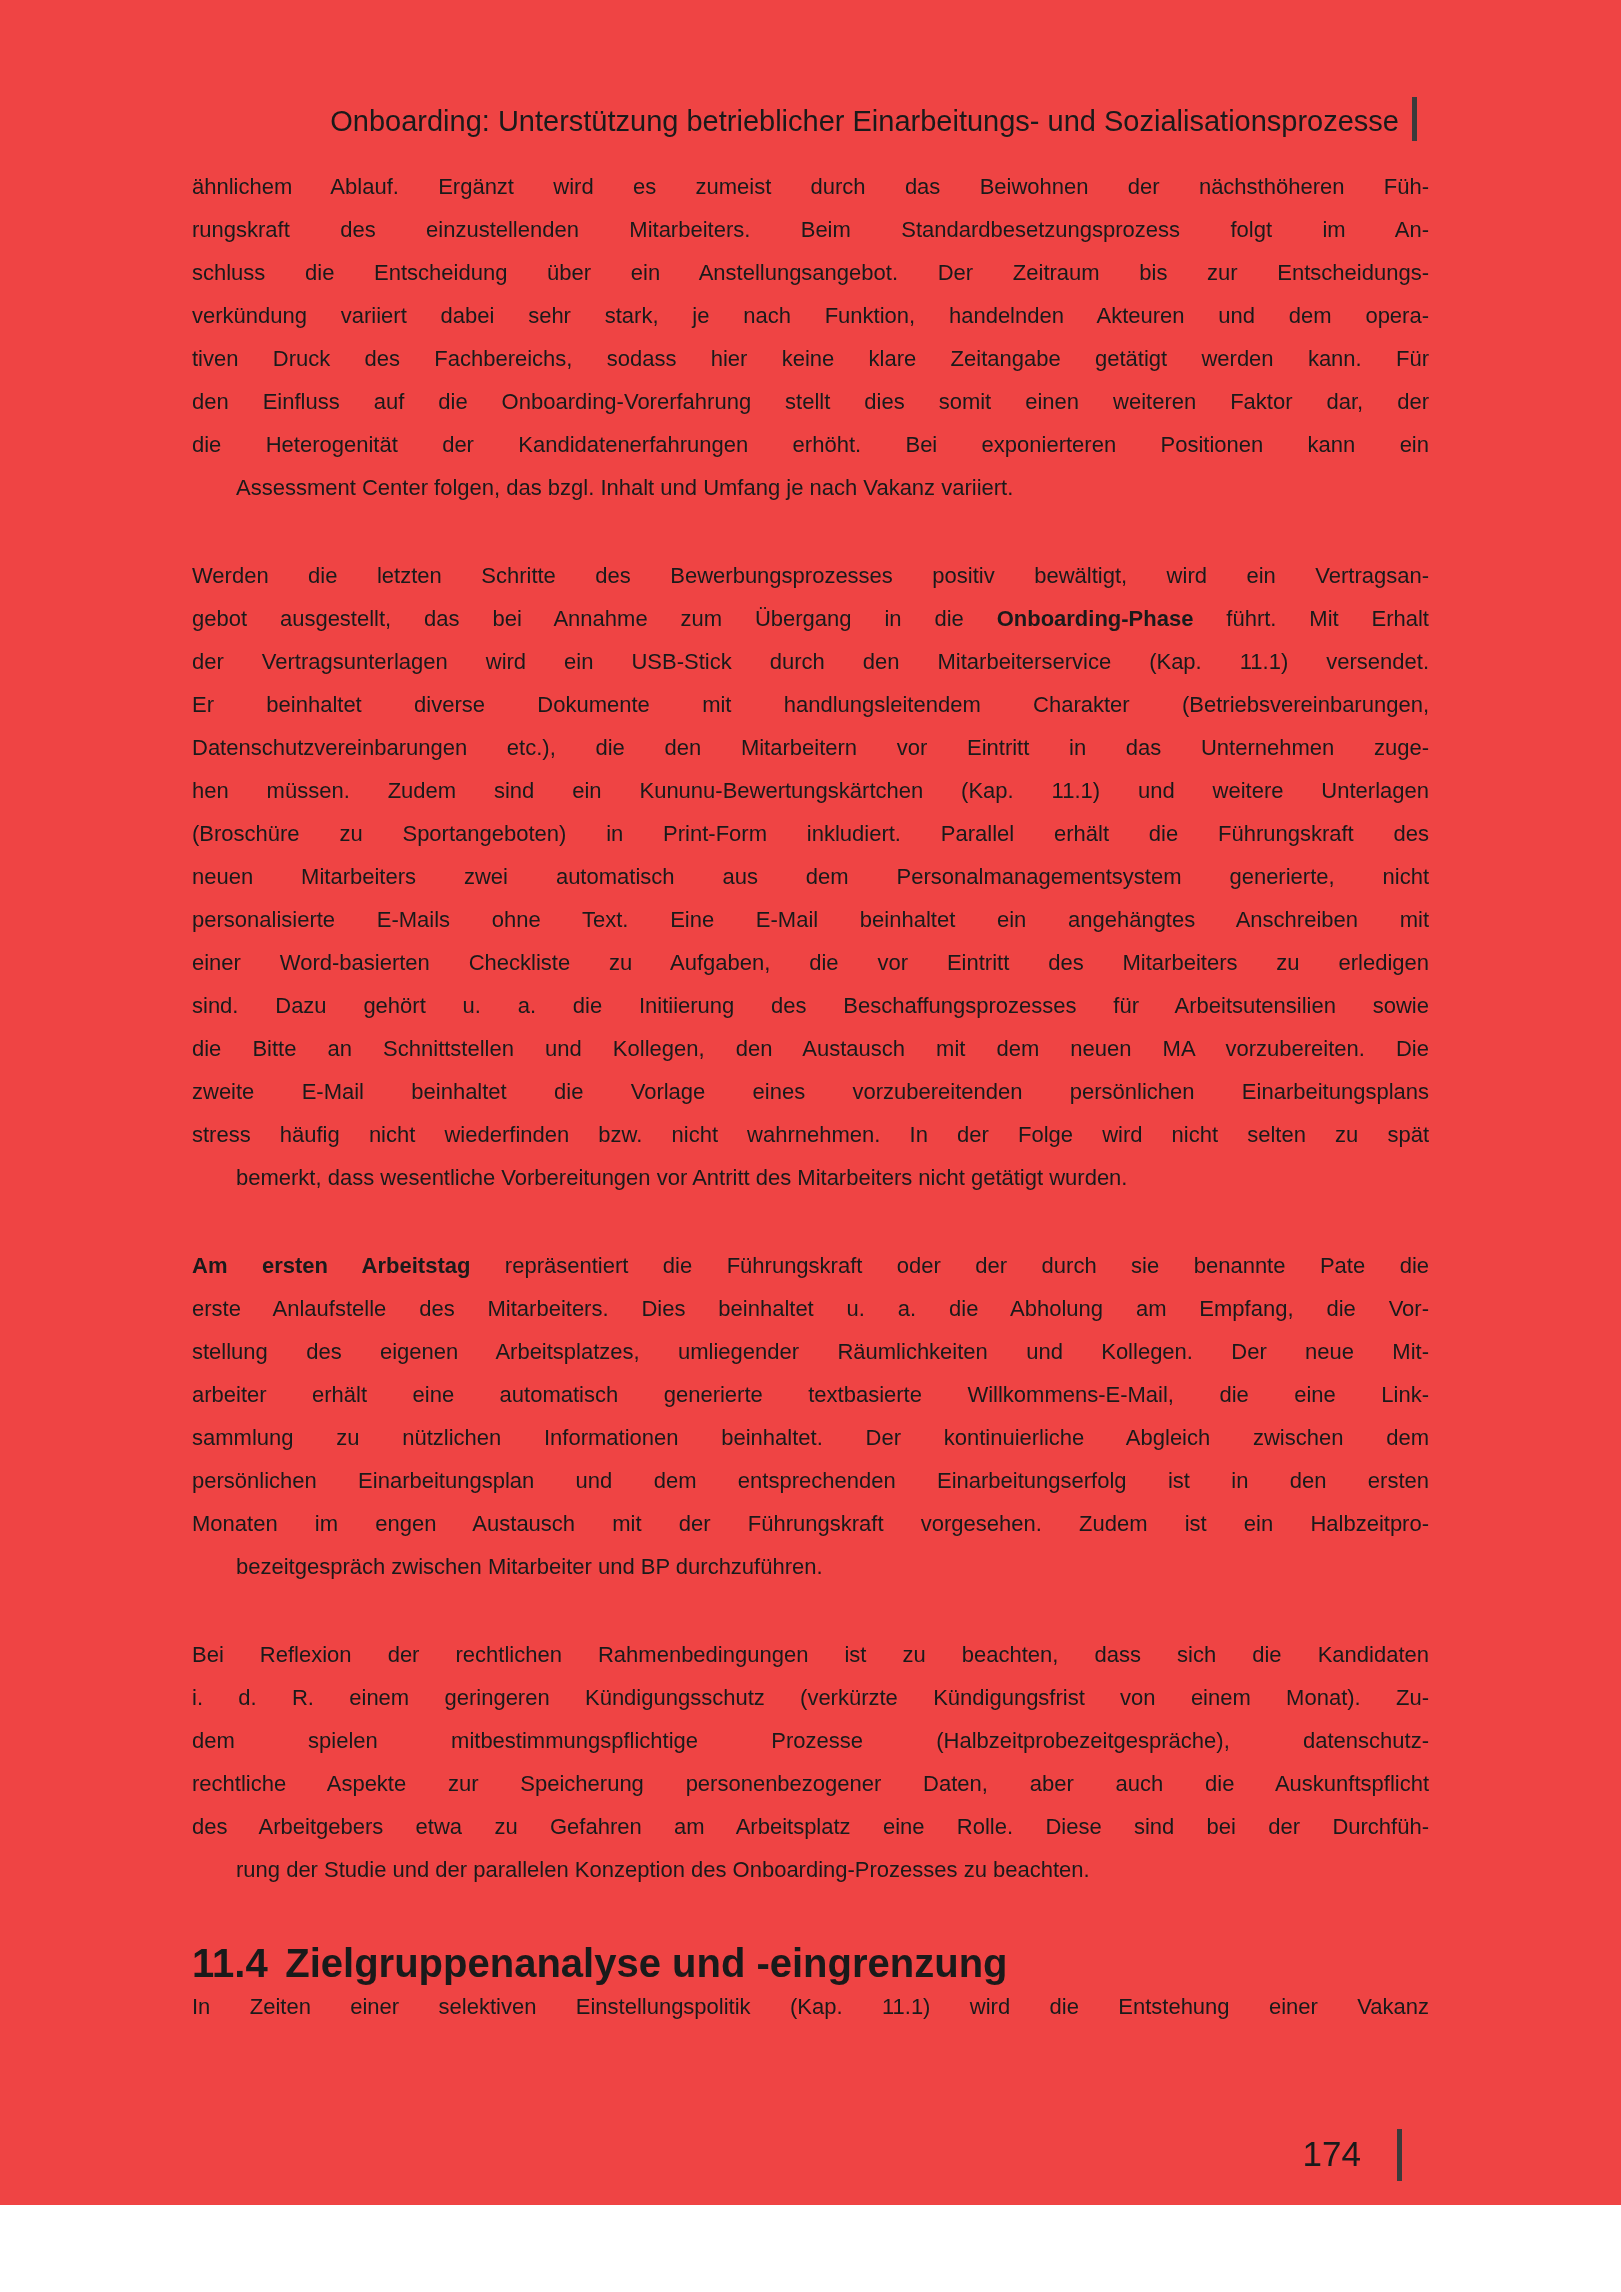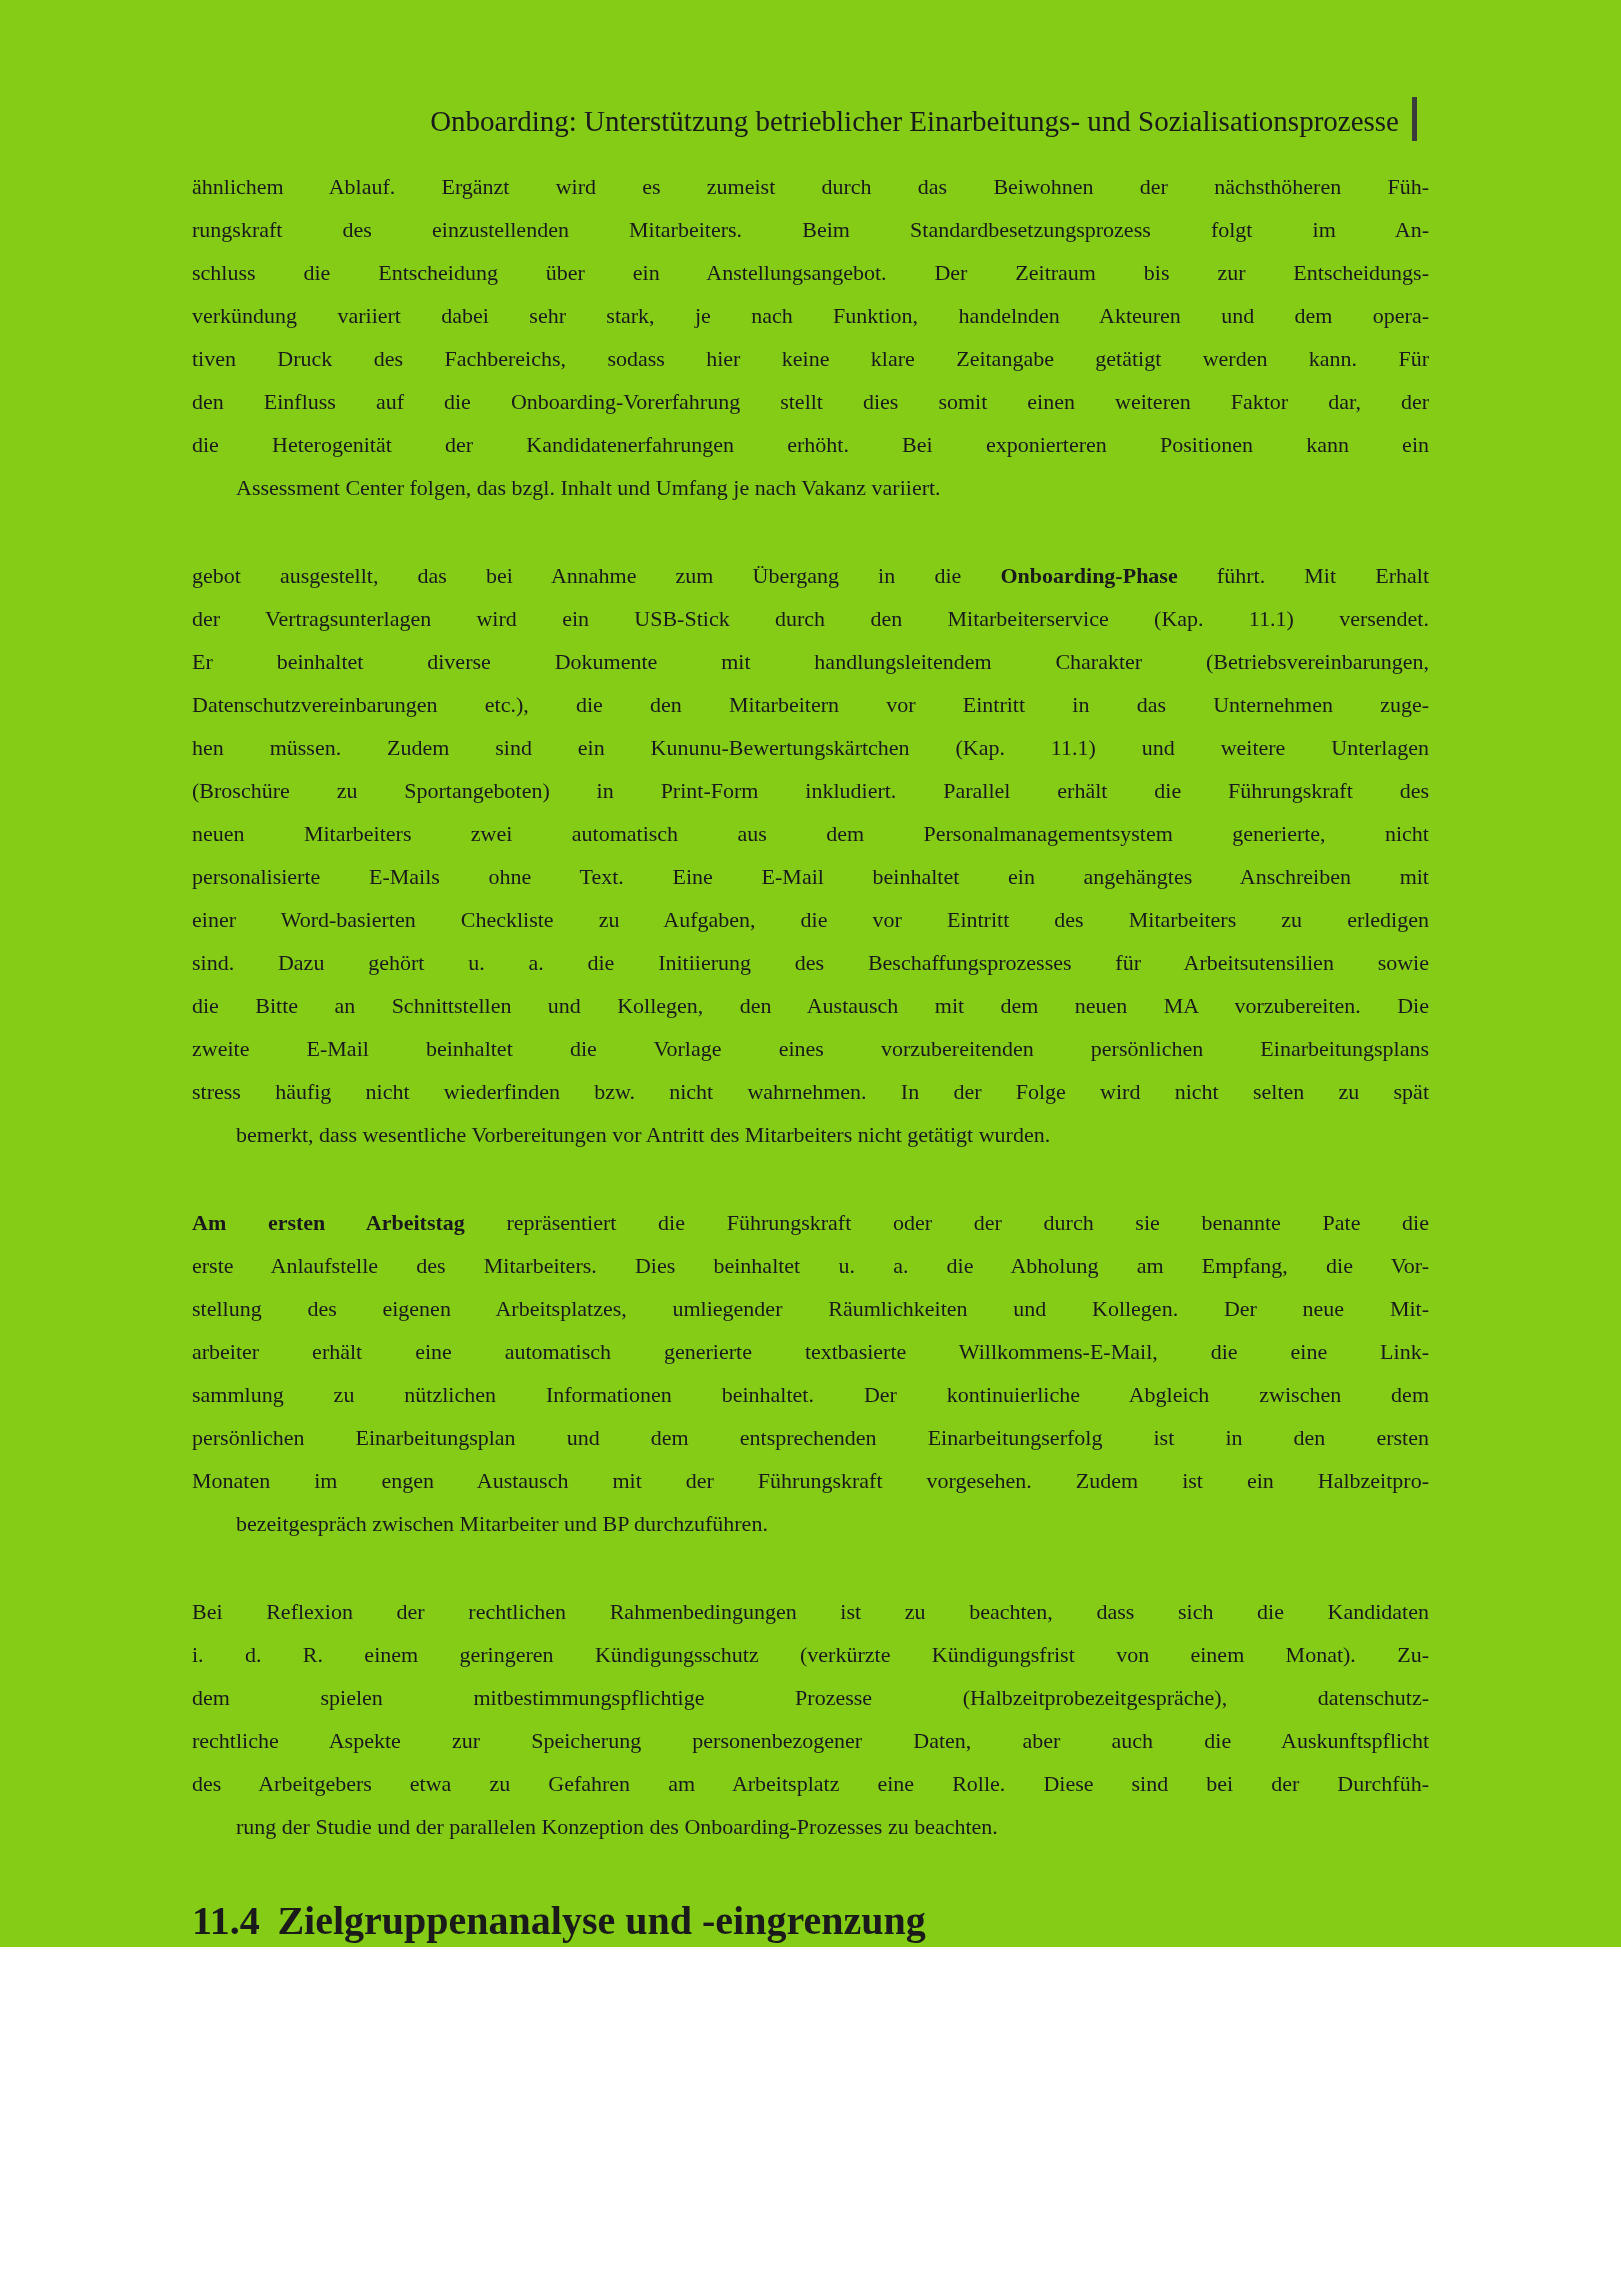--- a/index.html
+++ b/index.html
@@ -3,23 +3,23 @@
 <meta charset="utf-8">
 <style>
   html, body {
     margin: 0;
     padding: 0;
     background: #ffffff;
   }
   .page {
     position: relative;
     width: 1621px;
-    height: 1947px;
-    background: #84cc16;
-    font-family: Liberation Serif, serif;
+    height: 2205px;
+    background: #ef4444;
+    font-family: Liberation Sans, sans-serif;
     color: #1a1a1a;
     overflow: hidden;
   }
   .page-header {
     position: absolute;
     top: 104px;
     right: 222px;
     font-size: 29px;
     line-height: 35px;
     white-space: nowrap;
@@ -96,20 +96,21 @@
           <div class="line"><span>ähnlichem Ablauf. Ergänzt wird es zumeist durch das Beiwohnen der nächsthöheren Füh-</span></div>
           <div class="line"><span>rungskraft des einzustellenden Mitarbeiters. Beim Standardbesetzungsprozess folgt im An-</span></div>
           <div class="line"><span>schluss die Entscheidung über ein Anstellungsangebot. Der Zeitraum bis zur Entscheidungs-</span></div>
           <div class="line"><span>verkündung variiert dabei sehr stark, je nach Funktion, handelnden Akteuren und dem opera-</span></div>
           <div class="line"><span>tiven Druck des Fachbereichs, sodass hier keine klare Zeitangabe getätigt werden kann. Für</span></div>
           <div class="line"><span>den Einfluss auf die Onboarding-Vorerfahrung stellt dies somit einen weiteren Faktor dar, der</span></div>
           <div class="line"><span>die Heterogenität der Kandidatenerfahrungen erhöht. Bei exponierteren Positionen kann ein</span></div>
           <div class="line last"><span>Assessment Center folgen, das bzgl. Inhalt und Umfang je nach Vakanz variiert.</span></div>
         </div>
         <div class="paragraph">
+          <div class="line"><span>Werden die letzten Schritte des Bewerbungsprozesses positiv bewältigt, wird ein Vertragsan-</span></div>
           <div class="line"><span>gebot ausgestellt, das bei Annahme zum Übergang in die </span><strong>Onboarding-Phase</strong><span> führt. Mit Erhalt</span></div>
           <div class="line"><span>der Vertragsunterlagen wird ein USB-Stick durch den Mitarbeiterservice (Kap. 11.1) versendet.</span></div>
           <div class="line"><span>Er beinhaltet diverse Dokumente mit handlungsleitendem Charakter (Betriebsvereinbarungen,</span></div>
           <div class="line"><span>Datenschutzvereinbarungen etc.), die den Mitarbeitern vor Eintritt in das Unternehmen zuge-</span></div>
           <div class="line"><span>hen müssen. Zudem sind ein Kununu-Bewertungskärtchen (Kap. 11.1) und weitere Unterlagen</span></div>
           <div class="line"><span>(Broschüre zu Sportangeboten) in Print-Form inkludiert. Parallel erhält die Führungskraft des</span></div>
           <div class="line"><span>neuen Mitarbeiters zwei automatisch aus dem Personalmanagementsystem generierte, nicht</span></div>
           <div class="line"><span>personalisierte E-Mails ohne Text. Eine E-Mail beinhaltet ein angehängtes Anschreiben mit</span></div>
           <div class="line"><span>einer Word-basierten Checkliste zu Aufgaben, die vor Eintritt des Mitarbeiters zu erledigen</span></div>
           <div class="line"><span>sind. Dazu gehört u. a. die Initiierung des Beschaffungsprozesses für Arbeitsutensilien sowie</span></div>

